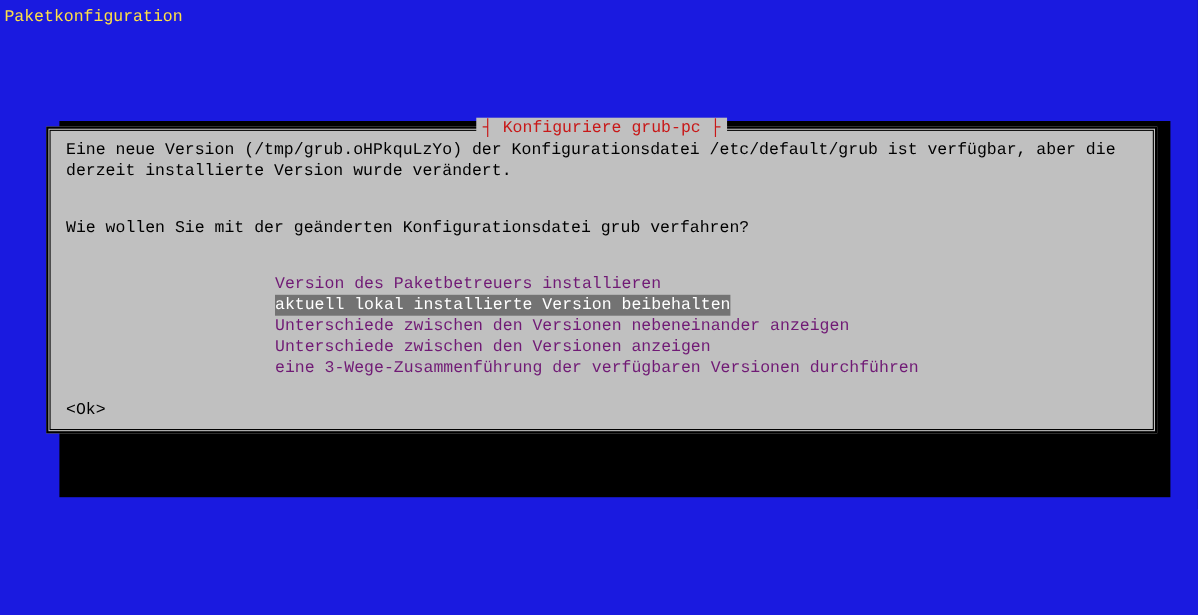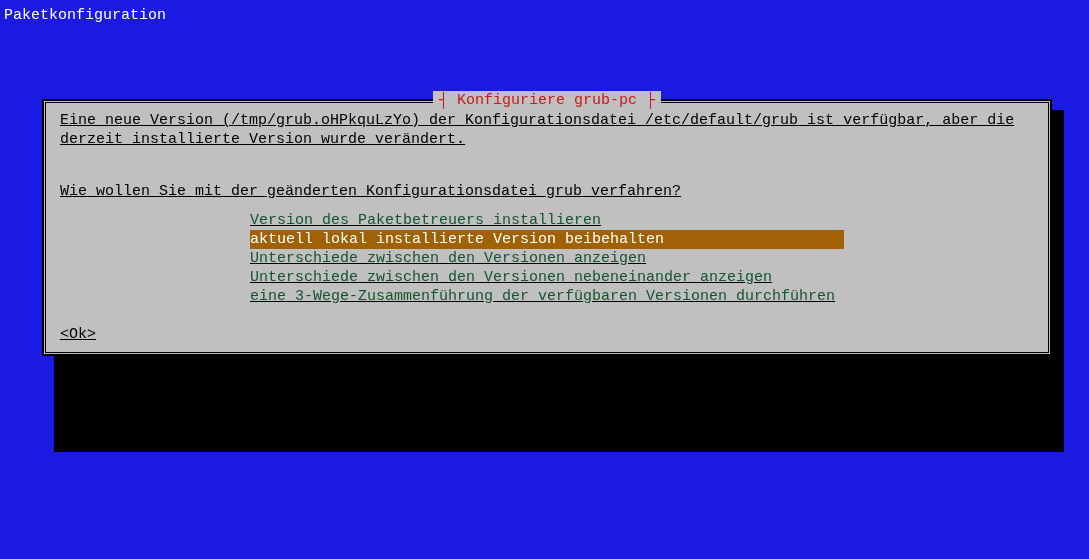--- a/index.html
+++ b/index.html
@@ -19,40 +19,39 @@
     .terminal-bg {
       width: 100%;
       height: 100%;
       background: #1a1ae0;
       position: relative;
     }
     .header {
       position: absolute;
       top: 6px;
       left: 4px;
-      color: #ffffff;
+      color: #fde047;
       font-weight: normal;
     }
     .dialog-shadow {
       position: absolute;
       top: 110px;
       left: 54px;
       width: 1010px;
       height: 342px;
       background: #000;
     }
     .dialog {
       position: absolute;
-      top: 99px;
+      top: 115px;
       left: 42px;
       width: 1010px;
       background: #c0c0c0;
       border: 2px solid #000;
       padding: 1px;
-      text-decoration: underline;
     }
     .dialog-inner {
       border: 1px solid #000;
       padding: 8px 14px 8px 14px;
       position: relative;
     }
     .dialog-title {
       position: absolute;
       top: -12px;
       left: 50%;
@@ -63,35 +62,34 @@
       white-space: nowrap;
     }
     .dialog-body {
       color: #000;
     }
     .body-text {
       margin-bottom: 33px;
       white-space: pre-wrap;
     }
     .question {
-      margin-bottom: 10px;
+      margin-bottom: 32px;
     }
     .options {
       margin-left: 190px;
       margin-bottom: 19px;
     }
     .option {
       white-space: pre;
-      color: #14532d;
+      color: #701a75;
     }
     .option.selected {
-      background: #a16207;
+      background: #737373;
       color: #fff;
       display: inline-block;
-      padding-right: 180px;
     }
     .ok-button {
       text-align: left;
       color: #000;
     }
   </style>
 </head>
 <body>
 
 <div class="terminal-bg">
@@ -105,22 +103,22 @@
 
       <div class="dialog-body">
         <div class="body-text"><span>Eine neue Version (/tmp/grub.oHPkquLzYo) der Konfigurationsdatei /etc/default/grub ist verfügbar, aber die</span>
 <span>derzeit installierte Version wurde verändert.</span></div>
 
         <div class="question">Wie wollen Sie mit der geänderten Konfigurationsdatei grub verfahren?</div>
 
         <div class="options">
           <div class="option">Version des Paketbetreuers installieren</div>
           <div><span class="option selected">aktuell lokal installierte Version beibehalten</span></div>
+          <div class="option">Unterschiede zwischen den Versionen nebeneinander anzeigen</div>
           <div class="option">Unterschiede zwischen den Versionen anzeigen</div>
-          <div class="option">Unterschiede zwischen den Versionen nebeneinander anzeigen</div>
           <div class="option">eine 3-Wege-Zusammenführung der verfügbaren Versionen durchführen</div>
         </div>
 
         <div class="ok-button">&lt;Ok&gt;</div>
       </div>
     </div>
   </div>
 </div>
 
 </body></html>

